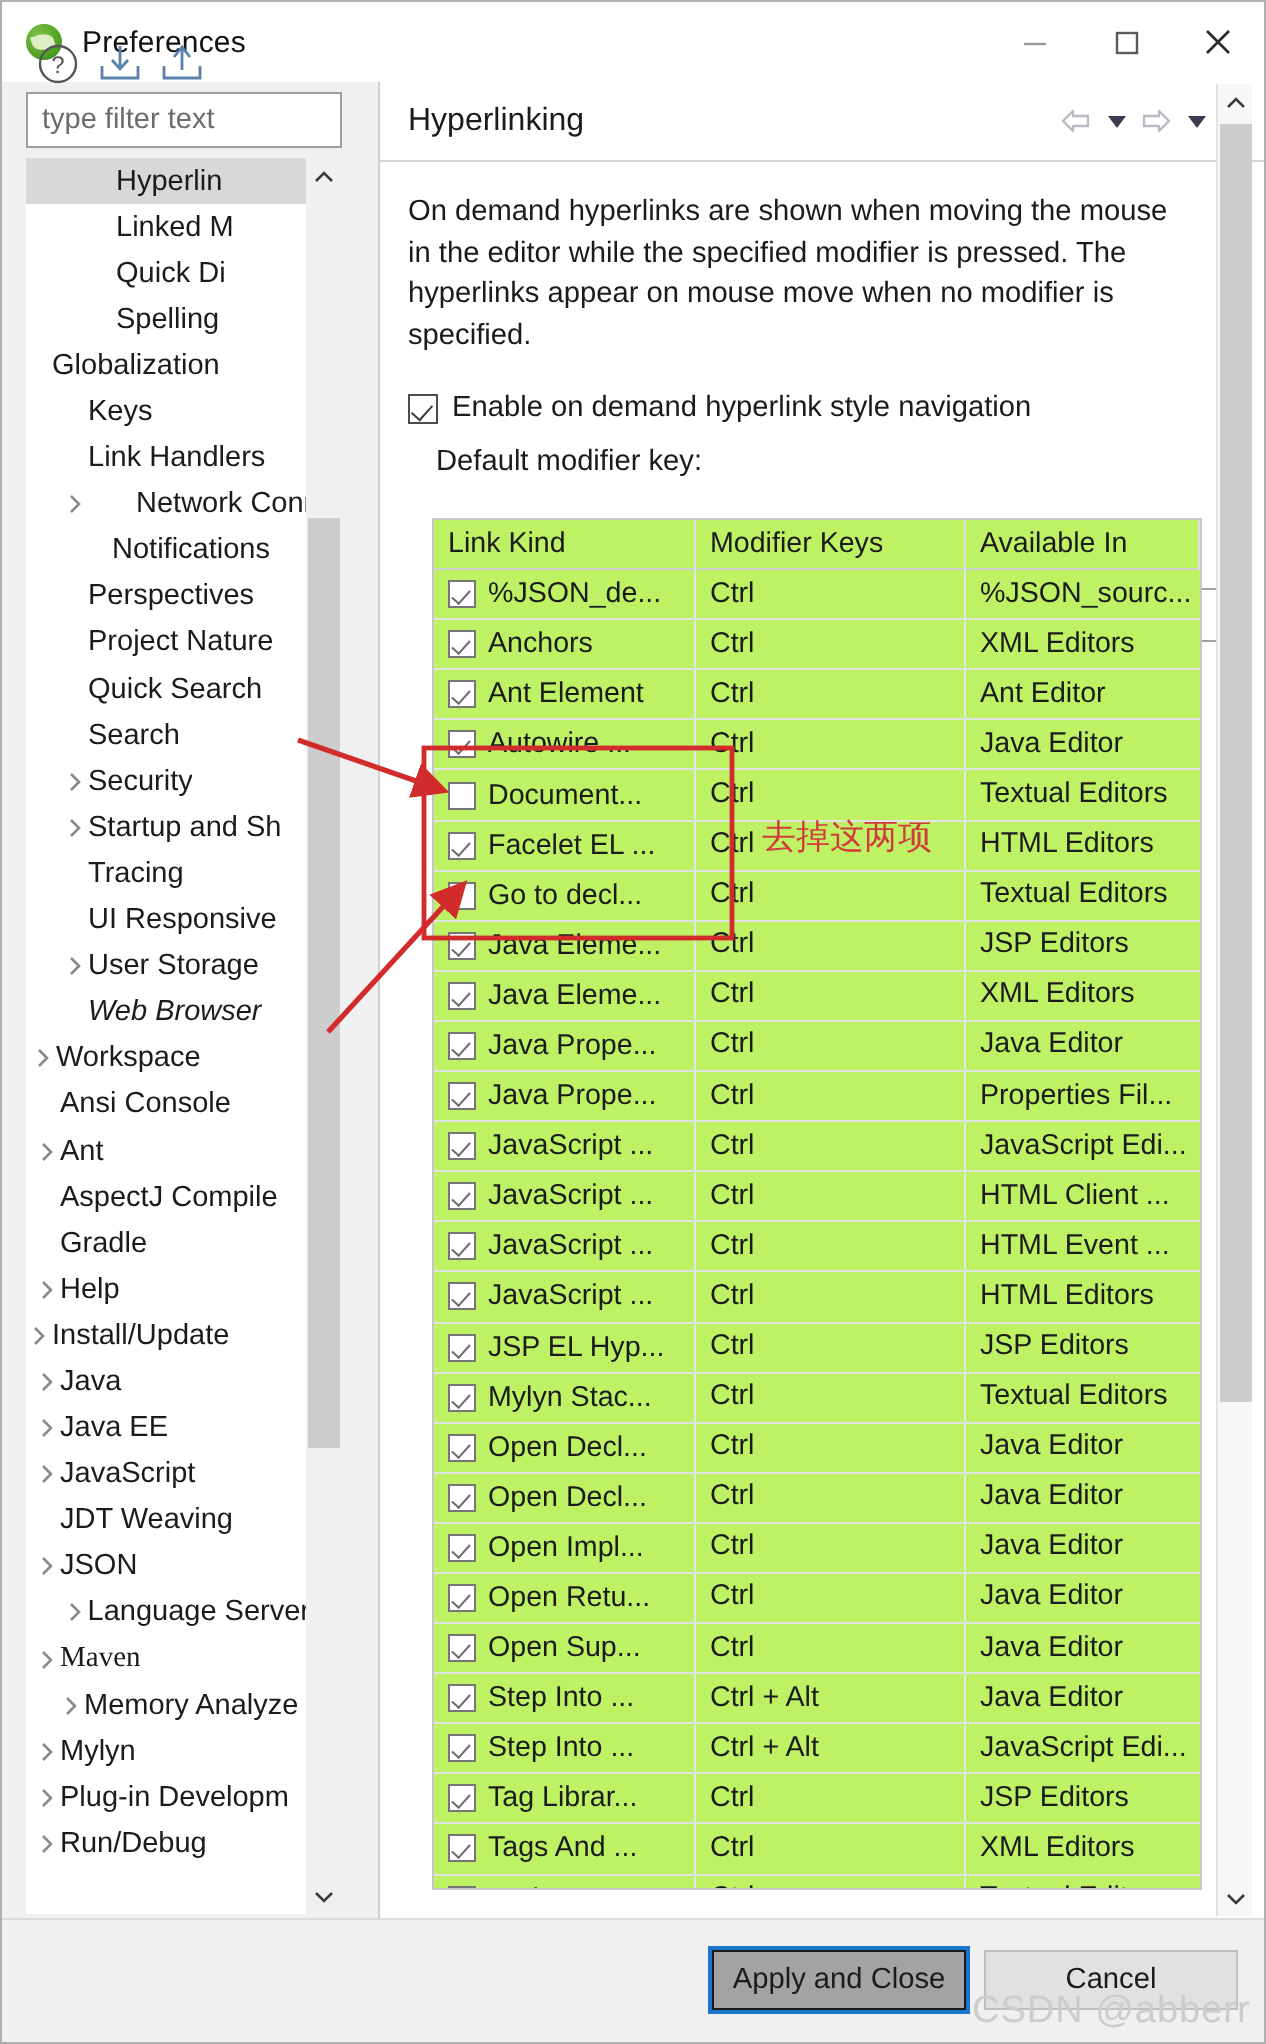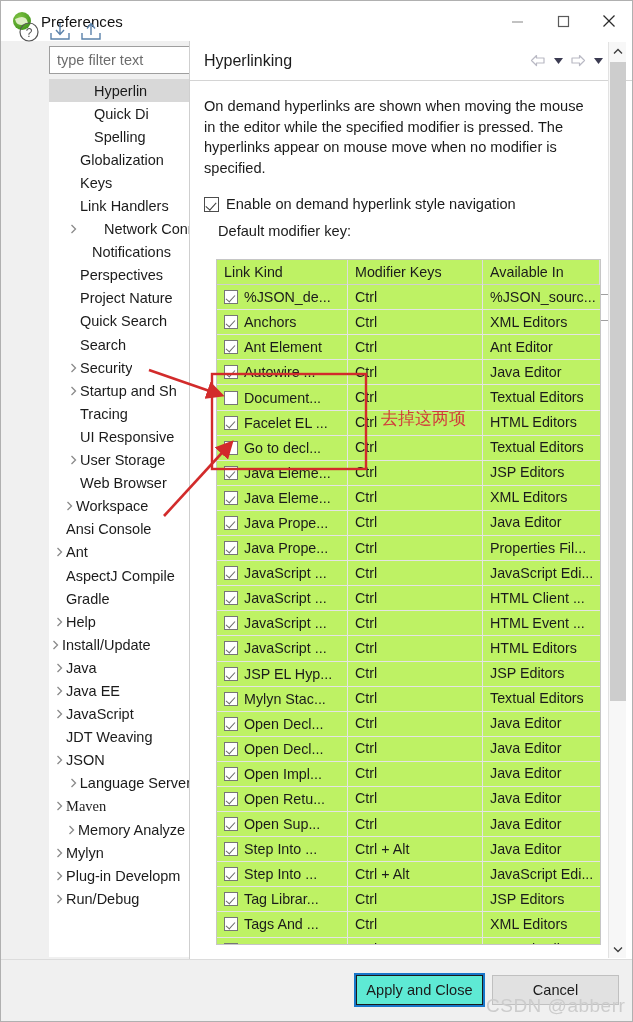--- a/index.html
+++ b/index.html
@@ -46,21 +46,20 @@
     color: #5a5a5a;
   }
   .win-btn svg { display: block; }
   .win-btn.min { color: #9a9a9a; }
   .win-btn.close { color: #2b2b2b; }
 
   
   .left-pane {
     position: absolute; left: 0; top: 40px; width: 188px; height: 918px;
     background: #f0f0f0;
-    margin-left: 36px;
   }
   .filter-box {
     position: absolute; left: 12px; top: 5px; width: 158px; height: 28px;
     border: 1px solid #9e9e9e; background: #fff;
     font-size: 14.5px; color: #6c6c6c;
     padding-left: 7px; line-height: 26px;
     font-family: "Liberation Sans", sans-serif;
     outline: none;
   }
   .filter-box::placeholder { color: #6c6c6c; opacity: 1; }
@@ -228,21 +227,21 @@
   }
   .imp-icon { position: absolute; left: 48px; top: 20px; width: 24px; height: 22px; }
   .exp-icon { position: absolute; left: 79px; top: 20px; width: 24px; height: 22px; }
   .btn {
     position: absolute; height: 30px;
     font-family: "Liberation Sans", sans-serif; font-size: 14.6px; color: #1b1b1b;
     display: flex; align-items: center; justify-content: center;
   }
   .btn-apply {
     left: 355px; top: 974px; width: 127px;
-    background: #5eead4; border: 1px solid #1a1a1a; outline: 2px solid #1877c9; outline-offset: 0;
+    background: #a3a3a3; border: 1px solid #1a1a1a; outline: 2px solid #1877c9; outline-offset: 0;
   }
   .btn-cancel {
     left: 491px; top: 974px; width: 127px;
     background: #e1e1e1; border: 1px solid #c0c0c0;
   }
   .watermark {
     position: absolute; left: 485px; top: 994px;
     font-size: 19px; color: #cccccc; letter-spacing: .5px;
     font-family: "Liberation Sans", sans-serif; white-space: nowrap;
   }
@@ -289,27 +288,31 @@
   <div class="left-pane">
     <input class="filter-box" value="" placeholder="type filter text" style="">
     <div class="tree-wrap">
       <div class="tree-list" id="tree-list">
           <div class="tree-item sel" style="padding-left: 32px;">
             <span class="tw"></span>
             <span class="tree-label">Hyperlin</span>
           </div>
           <div class="tree-item" style="padding-left: 32px;">
             <span class="tw"></span>
+            <span class="tree-label">Linked M</span>
+          </div>
+          <div class="tree-item" style="padding-left: 32px;">
+            <span class="tw"></span>
             <span class="tree-label">Quick Di</span>
           </div>
           <div class="tree-item" style="padding-left: 32px;">
             <span class="tw"></span>
             <span class="tree-label">Spelling</span>
           </div>
-          <div class="tree-item" style="padding-left: 18px;">
+          <div class="tree-item" style="">
             <span class="tw"></span>
             <span class="tree-label">Globalization</span>
           </div>
           <div class="tree-item" style="padding-left: 18px;">
             <span class="tw"></span>
             <span class="tree-label">Keys</span>
           </div>
           <div class="tree-item" style="padding-left: 18px;">
             <span class="tw"></span>
             <span class="tree-label">Link Handlers</span>
@@ -367,25 +370,25 @@
             <span class="tree-label">UI Responsive</span>
           </div>
           <div class="tree-item" style="padding-left: 18px;">
             <span class="tw">
               <svg width="7" height="10" viewBox="0 0 7 10">
                 <polyline points="1.5,1 5.5,5 1.5,9" fill="none" stroke="currentColor" stroke-width="1.3"></polyline>
               </svg>
             </span>
             <span class="tree-label">User Storage</span>
           </div>
-          <div class="tree-item" style="padding-left: 18px;">
+          <div class="tree-item" style="padding-left: 18px; font-style: italic;">
             <span class="tw"></span>
             <span class="tree-label">Web Browser</span>
           </div>
-          <div class="tree-item" style="padding-left: 14px;">
+          <div class="tree-item" style="padding-left: 2px;">
             <span class="tw">
               <svg width="7" height="10" viewBox="0 0 7 10">
                 <polyline points="1.5,1 5.5,5 1.5,9" fill="none" stroke="currentColor" stroke-width="1.3"></polyline>
               </svg>
             </span>
             <span class="tree-label">Workspace</span>
           </div>
           <div class="tree-item" style="padding-left: 4px;">
             <span class="tw"></span>
             <span class="tree-label">Ansi Console</span>

